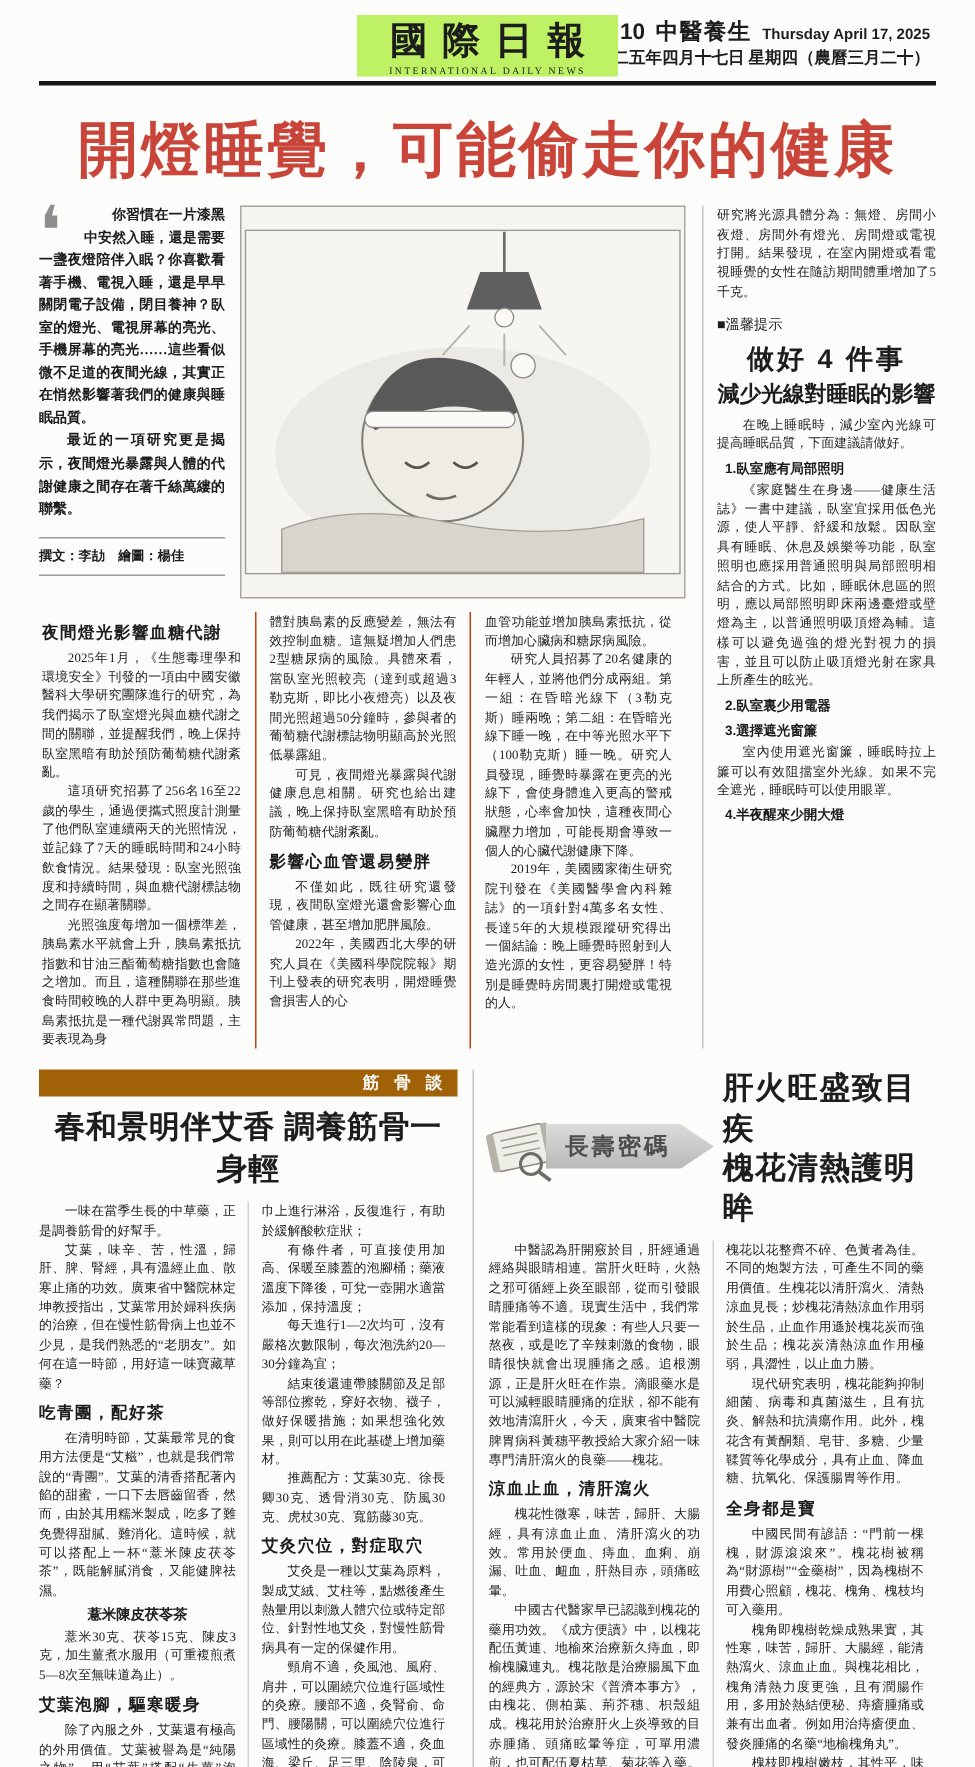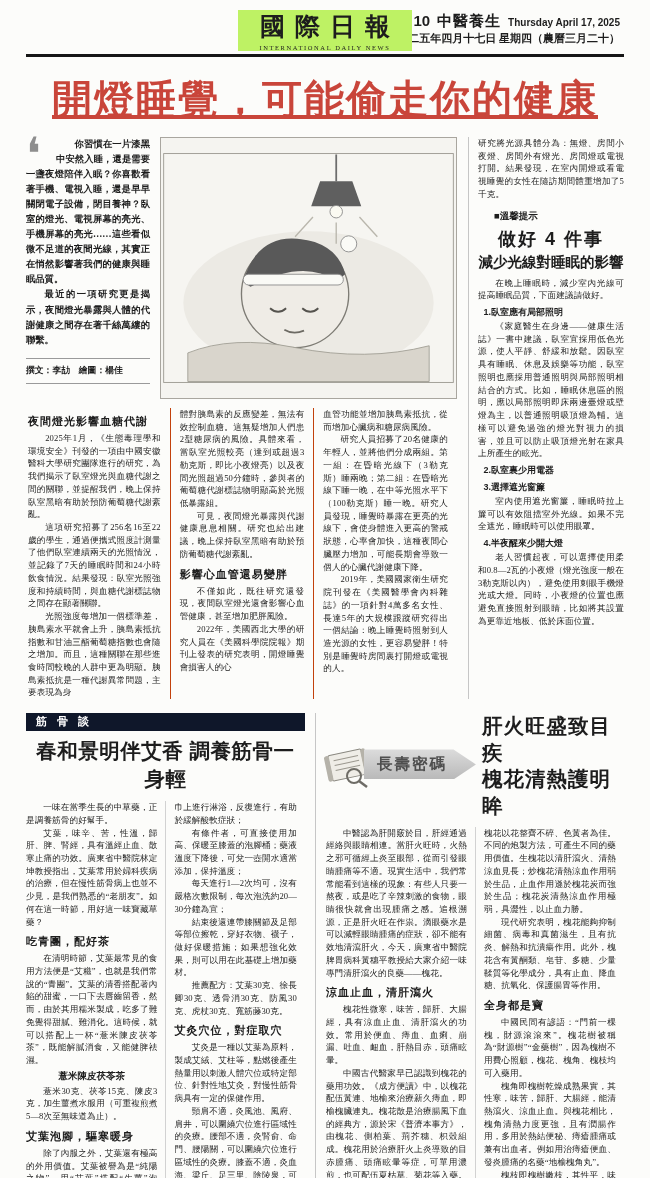--- a/index.html
+++ b/index.html
@@ -20,21 +20,20 @@
   .mast-title { font-size:25px; font-weight:bold; letter-spacing:10px; text-indent:10px; }
   .mast-sub { font-size:6.5px; letter-spacing:1.6px; font-family:"Liberation Serif",serif; margin-top:1px; }
   .date-cn { font-size:11px; font-weight:bold; }
   .rule { height:3px; background:#161616; margin-top:2px; }
 
   
   .main-headline {
     font-family:"Liberation Sans","DejaVu Sans",sans-serif; font-weight:bold;
     font-size:40px; letter-spacing:2px; text-align:center; color:#c9453a;
     margin:15px 0 10px;
-    text-decoration:underline;
   }
 
   
   p.b { font-size:8.6px; line-height:1.48; text-align:justify; text-indent:2em; letter-spacing:.1px; }
   p.b.cont { text-indent:0; }
   h3.sub { font-family:"Liberation Sans",sans-serif; font-weight:bold; font-size:11px; letter-spacing:1px; margin:6px 0 3px; }
   .smallcap { font-weight:bold; font-size:9.5px; text-align:center; margin:3px 0 2px; font-family:"Liberation Sans",sans-serif; }
 
   
   .top-grid { display:grid; grid-template-columns:1fr 156px; column-gap:11px; margin-top:4px; }
@@ -43,30 +42,30 @@
   .quote { display:block; float:left; width:30px; height:30px; font-size:46px; line-height:34px; color:#8e8e8e; font-family:"DejaVu Serif",serif; }
   .intro-p { font-size:9.3px; font-weight:bold; line-height:1.62; text-align:justify; text-indent:2em; }
   .byline { margin-top:10px; border-top:1px solid #9a9a9a; border-bottom:1px solid #9a9a9a; padding:6px 0; font-size:8.8px; font-weight:bold; }
   .illus { flex:1; height:262px; border:1px solid #a9a69f; background:#f5f4f0; }
   .illus svg { width:100%; height:100%; display:block; }
   .top-row2 { display:grid; grid-template-columns:1fr 1fr 1fr; margin-top:9px; }
   .top-row2 .col { padding:0 9px; }
   .top-row2 .col + .col { border-left:1px solid #c2410c; }
   .top-row2 .col:first-child { padding-left:2px; }
   .rail { border-left:1px solid #c6c6c6; padding-left:9px; }
-  .tip-tag { font-family:"Liberation Sans",sans-serif; font-weight:bold; font-size:9.5px; margin:9px 16px 4px; }
+  .tip-tag { font-family:"Liberation Sans",sans-serif; font-weight:normal; font-size:9.5px; margin:9px 0 4px; }
   .tips-t1 { font-family:"Liberation Sans",sans-serif; font-weight:bold; font-size:18px; text-align:center; letter-spacing:2px; }
   .tips-t2 { font-family:"Liberation Sans",sans-serif; font-weight:bold; font-size:14.5px; text-align:center; margin:2px 0 5px; }
   .tips h4 { font-family:"Liberation Sans",sans-serif; font-weight:bold; font-size:9px; margin:4px 0 1px; text-indent:.6em; }
 
   
   .bottom-grid { display:grid; grid-template-columns:1fr 1.07fr; column-gap:0; margin-top:14px; }
   .jingu { padding-right:10px; }
   .shou { border-left:1px solid #c6c6c6; padding-left:10px; }
-  .tag-bar { background:#0f172a; color:#fff; font-family:"Liberation Sans",sans-serif; font-weight:bold; font-size:11px; letter-spacing:10px; text-indent:10px; text-align:left; padding:1px 0 2px; }
+  .tag-bar { background:#a16207; color:#fff; font-family:"Liberation Sans",sans-serif; font-weight:bold; font-size:11px; letter-spacing:10px; text-indent:10px; text-align:right; padding:1px 0 2px; }
   .jingu-headline { font-family:"Liberation Sans",sans-serif; font-weight:bold; font-size:20.5px; text-align:center; letter-spacing:.5px; margin:6px 0 8px; }
   .two-col { display:grid; grid-template-columns:1fr 1fr; }
   .two-col .c { padding:0 8px; }
   .two-col .c:first-child { padding-left:0; }
   .two-col .c + .c { border-left:1px solid #d2d2d2; }
   .shou-head { display:flex; align-items:center; gap:6px; margin-bottom:7px; }
   .badge-wrap { position:relative; width:150px; height:44px; flex:none; }
   .badge-arrow { position:absolute; left:38px; top:5px; width:112px; height:30px;
     background:linear-gradient(180deg,#dcdcdc,#b9b9b9);
     clip-path:polygon(0 0,80% 0,100% 50%,80% 100%,0 100%);
@@ -155,21 +154,20 @@
       <div class="tip-tag">■溫馨提示</div>
       <h2 class="tips-t1">做好 4 件事</h2>
       <h2 class="tips-t2">減少光線對睡眠的影響</h2>
       <p class="b">在晚上睡眠時，減少室內光線可提高睡眠品質，下面建議請做好。</p>
       <h4>1.臥室應有局部照明</h4>
       <p class="b">《家庭醫生在身邊——健康生活誌》一書中建議，臥室宜採用低色光源，使人平靜、舒緩和放鬆。因臥室具有睡眠、休息及娛樂等功能，臥室照明也應採用普通照明與局部照明相結合的方式。比如，睡眠休息區的照明，應以局部照明即床兩邊臺燈或壁燈為主，以普通照明吸頂燈為輔。這樣可以避免過強的燈光對視力的損害，並且可以防止吸頂燈光射在家具上所產生的眩光。</p>
       <h4>2.臥室裏少用電器</h4>
       <h4>3.選擇遮光窗簾</h4>
       <p class="b">室內使用遮光窗簾，睡眠時拉上簾可以有效阻擋室外光線。如果不完全遮光，睡眠時可以使用眼罩。</p>
       <h4>4.半夜醒來少開大燈</h4>
-      <p class="b">老人習慣起夜，可以選擇使用柔和0.8—2瓦的小夜燈（燈光強度一般在3勒克斯以內），避免使用刺眼手機燈光或大燈。同時，小夜燈的位置也應避免直接照射到眼睛，比如將其設置為更靠近地板、低於床面位置。</p>
     </aside>
   </div>
 
   <div class="bottom-grid">
 
     <section class="jingu">
       <div class="tag-bar">筋骨談</div>
       <h2 class="jingu-headline">春和景明伴艾香  調養筋骨一身輕</h2>
       <div class="two-col">
         <div class="c">

